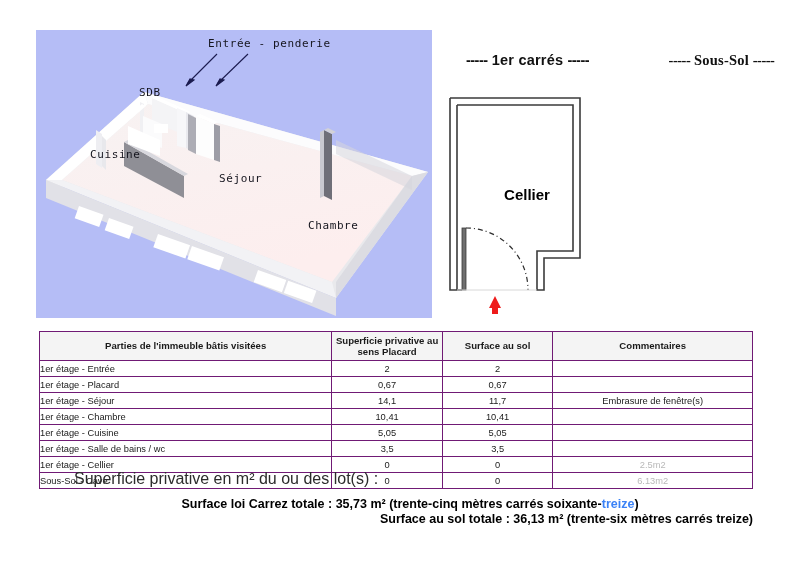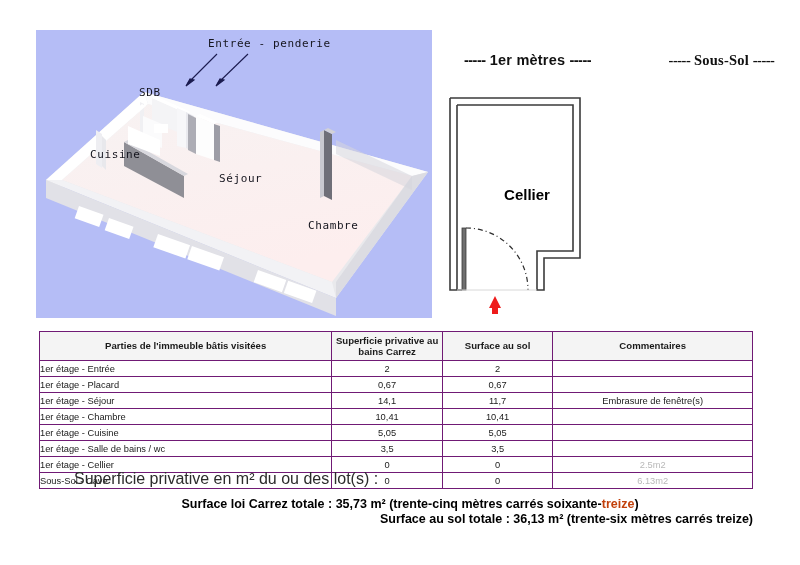--- a/index.html
+++ b/index.html
@@ -133,21 +133,21 @@
   }
   .total-line {
     text-align: center;
     font-size: 12.5px;
     font-weight: bold;
     color: #000;
     margin-top: 9px;
     padding-left: 28px;
   }
   .total-line.second { margin-top: 1px; text-align: right; }
-  .total-line .dim { color: #c2410c; font-weight: bold; }
+  .total-line .dim { color: #3b82f6; font-weight: bold; }
 </style>
 </head>
 <body>
 
 <div id="iso-panel">
   <svg id="iso-svg" viewBox="0 0 396 288">
     <defs>
       <linearGradient id="floorGrad" x1="0" y1="0" x2="0.4" y2="1">
         <stop offset="0%" stop-color="#f7f2f2"></stop>
         <stop offset="100%" stop-color="#fdeeee"></stop>
@@ -231,21 +231,21 @@
         <line x1="212" y1="24" x2="182" y2="53"></line>
         <polygon points="180,56 188,50 184,49"></polygon>
       </g>
     </g>
   </svg>
 </div>
 
 <div class="plan-panel" id="plan-etage">
   <div class="plan-title">
     <span class="dash">-----</span>
-    <span>1er mètres</span>
+    <span>1er carrés</span>
     <span class="dash">-----</span>
   </div>
   <div class="plan-drawing">
     <svg viewBox="0 0 175 225">
 
       <g fill="none" stroke="#3b3b3b" stroke-width="1.6">
 
         <path d="M 10,8 L 140,8 L 140,168 L 104,168 L 104,200 L 96,200
                  M 10,8 L 10,200 L 22,200"></path>
 
@@ -284,21 +284,21 @@
   <table class="areas">
     <colgroup>
       <col class="w-part">
         <col class="w-carrez">
         <col class="w-sol">
         <col class="w-com">
     </colgroup>
     <thead>
       <tr>
         <th>Parties de l'immeuble bâtis visitées</th>
-        <th>Superficie privative au bains Carrez</th>
+        <th>Superficie privative au sens Placard</th>
         <th>Surface au sol</th>
         <th>Commentaires</th>
       </tr>
     </thead>
     <tbody>
       <tr>
         <td class="c-part">1er étage - Entrée</td>
         <td class="c-num">2</td>
         <td class="c-num">2</td>
         <td class="c-com"></td>

